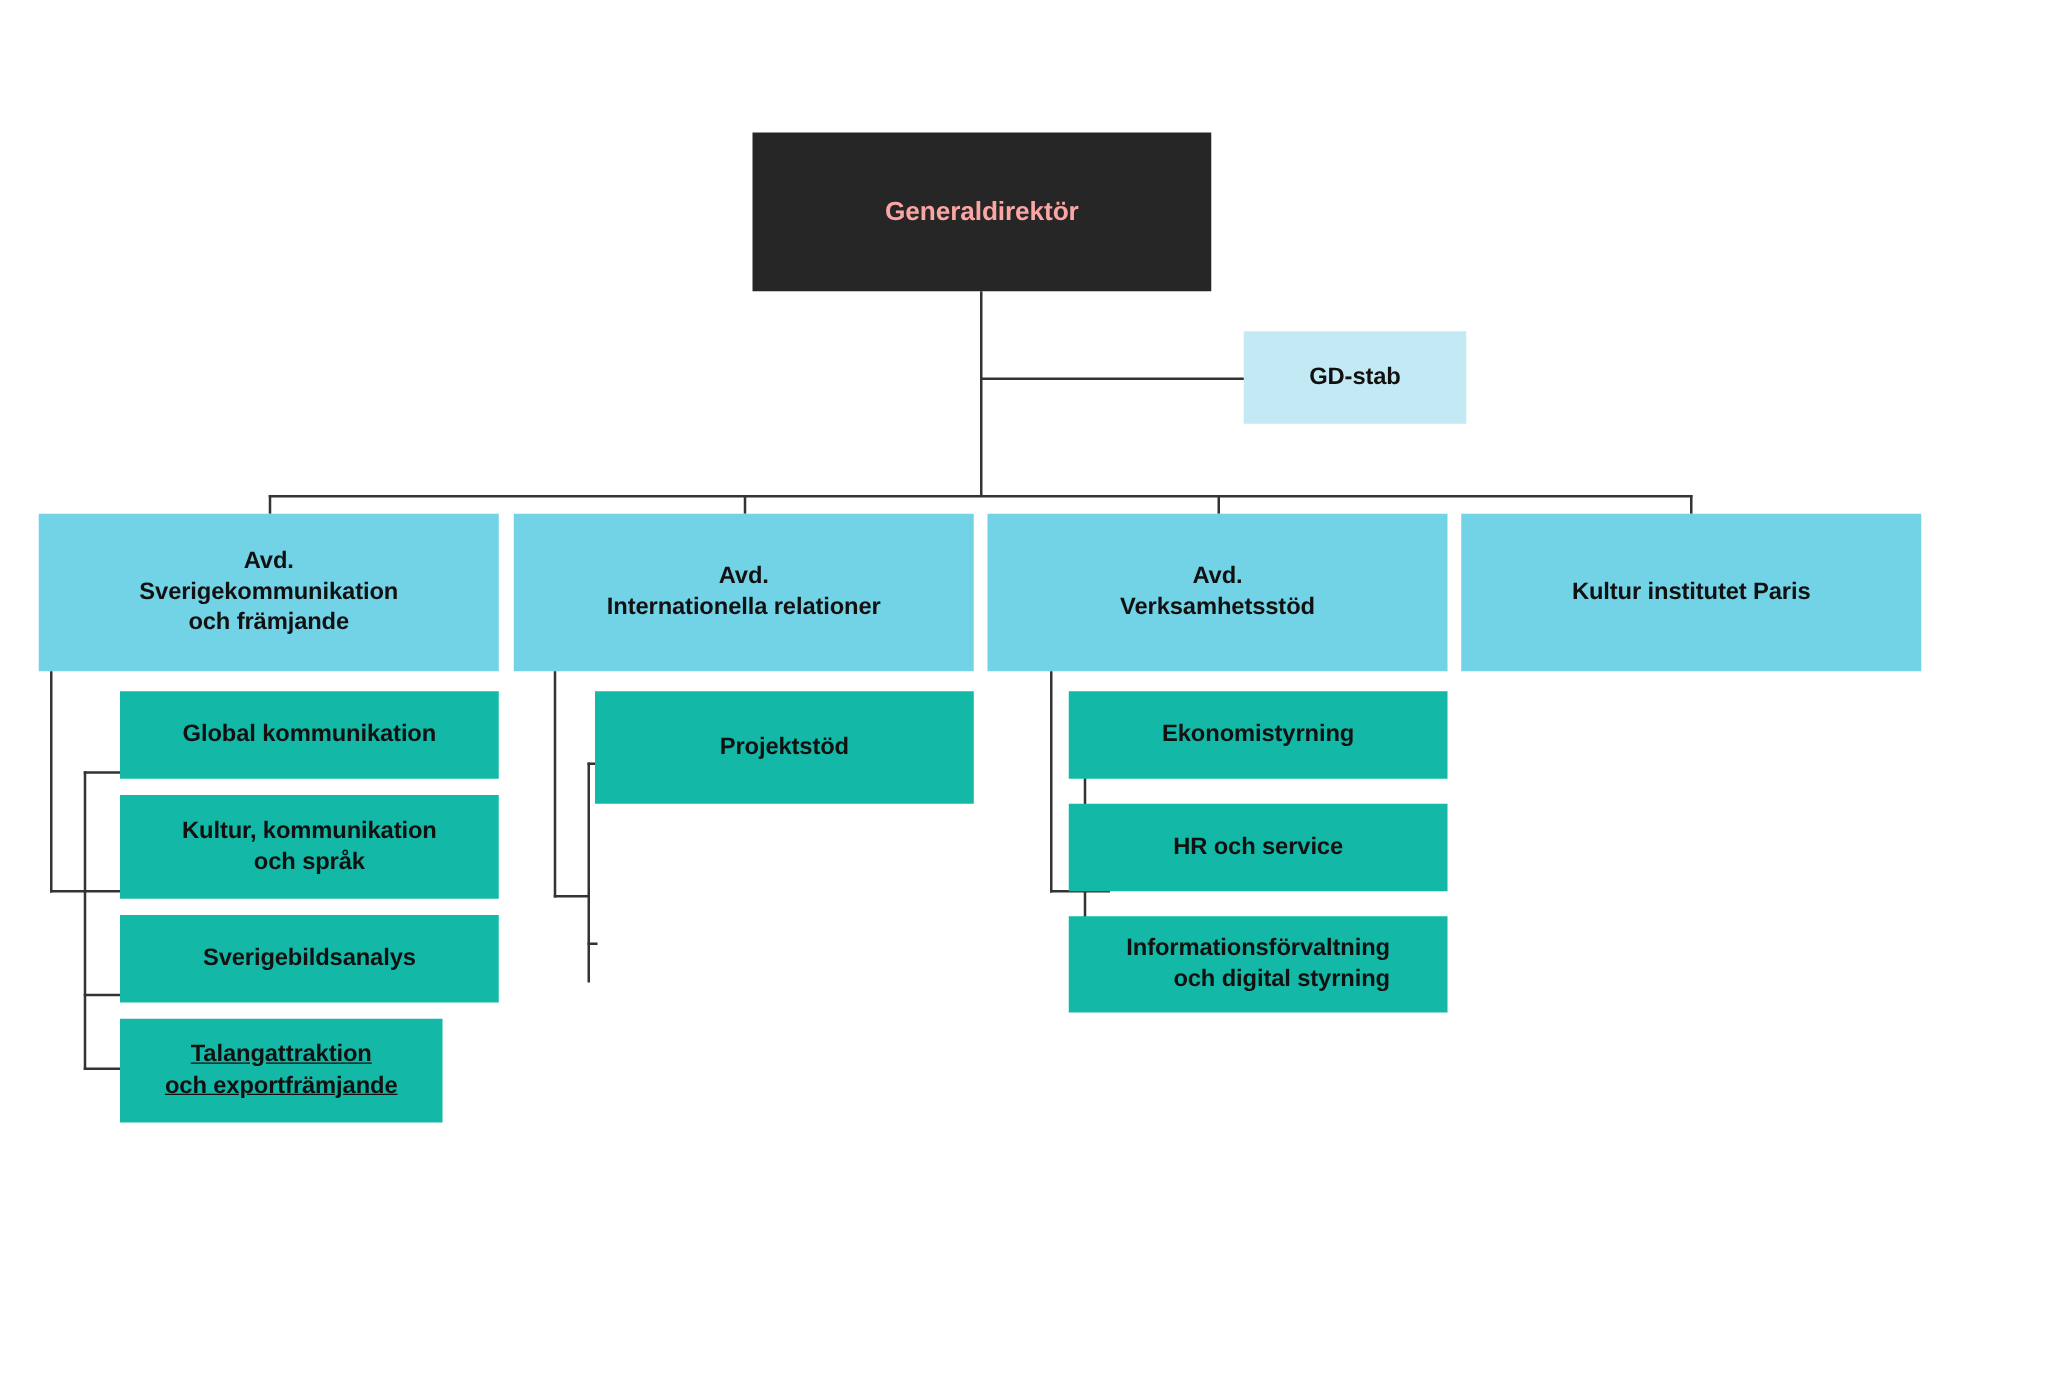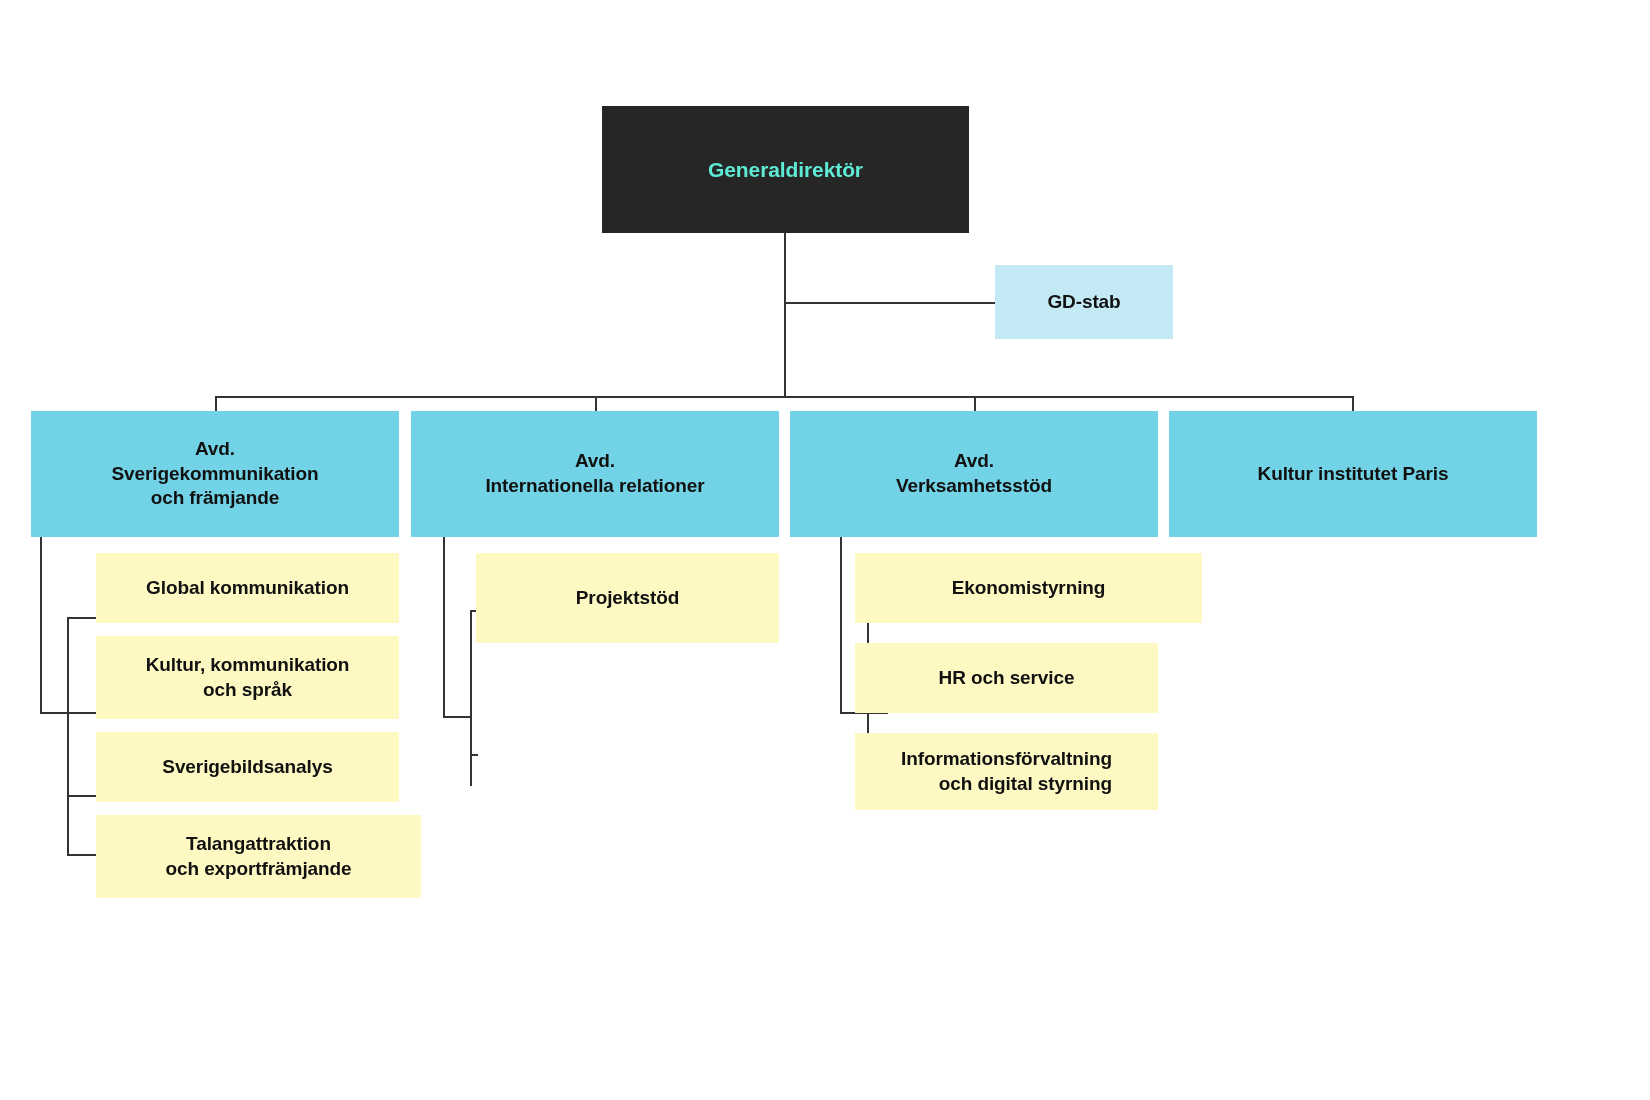--- a/index.html
+++ b/index.html
@@ -20,35 +20,35 @@
     align-items: center;
     justify-content: center;
     text-align: center;
     font-weight: bold;
     line-height: 1.30;
     letter-spacing: -0.1px;
     white-space: pre-line;
   }
   .node-root {
     background: #262626;
-    color: #5eead4;
+    color: #fca5a5;
     font-size: 21px;
   }
   .node-dept {
     background: #72d2e6;
     color: #111111;
     font-size: 19px;
   }
   .node-staff {
     background: #c3eaf4;
     color: #111111;
     font-size: 19px;
   }
   .node-unit {
-    background: #fef9c3;
+    background: #14b8a6;
     color: #111111;
     font-size: 19px;
   }
   .line {
     position: absolute;
     background: #333333;
   }
   .line-v { width: 2px; }
   .line-h { height: 2px; }
 </style>
@@ -95,39 +95,39 @@
   <div class="line line-h" style="left:67px; top:795px; width:32px; height:2px;"></div>
   <div class="line line-h" style="left:67px; top:854px; width:32px; height:2px;"></div>
 
   <div class="node node-unit" style="left:96px; top:553px; width:303px; height:70px;">Global kommunikation</div>
 
   <div class="node node-unit" style="left:96px; top:636px; width:303px; height:83px;">Kultur, kommunikation
 och språk</div>
 
   <div class="node node-unit" style="left:96px; top:732px; width:303px; height:70px;">Sverigebildsanalys</div>
 
-  <div class="node node-unit" style="left:96px; top:815px; width:325px; height:83px;">Talangattraktion
+  <div class="node node-unit" style="left:96px; top:815px; width:258px; height:83px;text-decoration:underline;">Talangattraktion
 och exportfrämjande</div>
 
   <div class="line line-v" style="left:443px; top:537px; width:2px; height:181px;"></div>
   <div class="line line-h" style="left:443px; top:716px; width:29px; height:2px;"></div>
   <div class="line line-v" style="left:470px; top:610px; width:2px; height:176px;"></div>
   <div class="line line-h" style="left:470px; top:610px; width:8px; height:2px;"></div>
   <div class="line line-h" style="left:470px; top:754px; width:8px; height:2px;"></div>
 
   <div class="node node-unit" style="left:476px; top:553px; width:303px; height:90px;">Projektstöd</div>
 
 
   <div class="line line-v" style="left:840px; top:537px; width:2px; height:177px;"></div>
   <div class="line line-h" style="left:840px; top:712px; width:29px; height:2px;"></div>
   <div class="line line-v" style="left:867px; top:617px; width:2px; height:150px;"></div>
   <div class="line line-h" style="left:867px; top:617px; width:21px; height:2px;"></div>
   <div class="line line-h" style="left:867px; top:712px; width:21px; height:2px;"></div>
   <div class="line line-h" style="left:867px; top:765px; width:21px; height:2px;"></div>
 
-  <div class="node node-unit" style="left:855px; top:553px; width:347px; height:70px;text-align:right;">Ekonomistyrning</div>
+  <div class="node node-unit" style="left:855px; top:553px; width:303px; height:70px;text-align:right;">Ekonomistyrning</div>
 
   <div class="node node-unit" style="left:855px; top:643px; width:303px; height:70px;">HR och service</div>
 
   <div class="node node-unit" style="left:855px; top:733px; width:303px; height:77px;text-align:right;">Informationsförvaltning
 och digital styrning</div>
 
 </div>
 
 </body></html>

